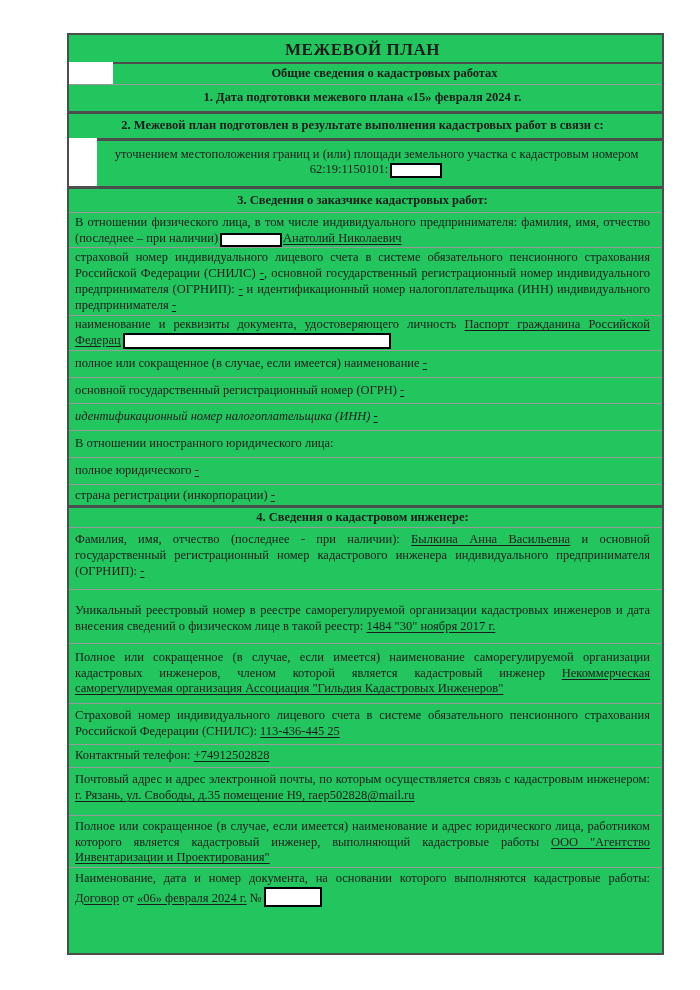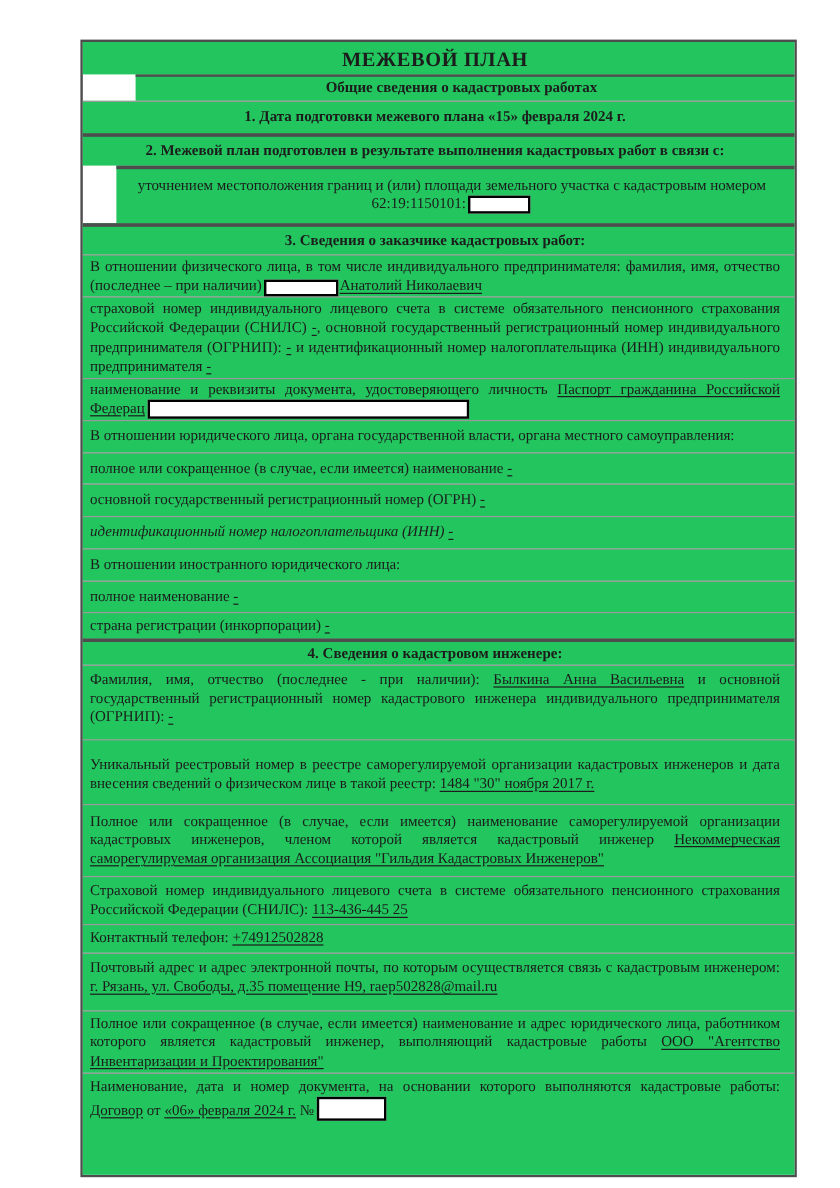--- a/index.html
+++ b/index.html
@@ -60,26 +60,25 @@
 <div class="doc-table" id="doc-table">
     <div class="row center bt-none bold title" style="padding-top: 4px; padding-bottom: 2px;"><span>МЕЖЕВОЙ ПЛАН</span></div>
     <div class="row center bt-med bold" style="padding-top: 2px; padding-bottom: 2px;"><span>Общие сведения о кадастровых работах</span></div>
     <div class="row center bt-thin bold" style="padding-top: 5px; padding-bottom: 5px;"><span>1. Дата подготовки межевого плана «15» февраля 2024 г.</span></div>
     <div class="row center bt-thick bold" style="padding-top: 4px; padding-bottom: 4px;"><span>2. Межевой план подготовлен в результате выполнения кадастровых работ в связи с:</span></div>
     <div class="row center bt-thick" style="padding-top: 6px; padding-bottom: 8px; margin-left: 28px;"><span>уточнением местоположения границ и (или) площади земельного участка с кадастровым номером</span><br><span>62:19:1150101:</span><span class="redact" style="width: 52px; height: 15px;"></span></div>
     <div class="row center bt-thick bold" style="padding-top: 4px; padding-bottom: 3px;"><span>3. Сведения о заказчике кадастровых работ:</span></div>
     <div class="row justify bt-thin" style="padding-top: 2px; padding-bottom: 1px;"><span>В отношении физического лица, в том числе индивидуального предпринимателя: фамилия, имя, отчество (последнее – при наличии)</span><span class="redact" style="width: 62px; height: 14px;"></span><span class="u">Анатолий Николаевич</span></div>
     <div class="row justify bt-thin" style="padding-top: 2px; padding-bottom: 2px;"><span>страховой номер индивидуального лицевого счета в системе обязательного пенсионного страхования Российской Федерации (СНИЛС) </span><span class="u">-</span><span>, основной государственный регистрационный номер индивидуального предпринимателя (ОГРНИП): </span><span class="u">-</span><span> и идентификационный номер налогоплательщика (ИНН) индивидуального предпринимателя </span><span class="u">-</span></div>
     <div class="row justify bt-thin" style="padding-top: 1px; padding-bottom: 1px;"><span>наименование и реквизиты документа, удостоверяющего личность </span><span class="u">Паспорт гражданина Российской Федерац</span><span class="redact" style="width: 268px; height: 16px;"></span></div>
-    <div class="row left bt-thin" style="padding-top: 5px; padding-bottom: 5px;"><span>В отношении юридического лица, органа государственной власти, органа местного самоуправления:</span></div>
     <div class="row left bt-thin" style="padding-top: 5px; padding-bottom: 5px;"><span>полное или сокращенное (в случае, если имеется) наименование </span><span class="u">-</span></div>
     <div class="row left bt-thin" style="padding-top: 5px; padding-bottom: 5px;"><span>основной государственный регистрационный номер (ОГРН) </span><span class="u">-</span></div>
     <div class="row left bt-thin" style="padding-top: 5px; padding-bottom: 5px; font-style: italic;"><span>идентификационный номер налогоплательщика (ИНН) </span><span class="u">-</span></div>
     <div class="row left bt-thin" style="padding-top: 5px; padding-bottom: 5px;"><span>В отношении иностранного юридического лица:</span></div>
-    <div class="row left bt-thin" style="padding-top: 5px; padding-bottom: 5px;"><span>полное наименование </span><span class="u">-</span></div>
+    <div class="row left bt-thin" style="padding-top: 5px; padding-bottom: 5px;"><span>полное юридического </span><span class="u">-</span></div>
     <div class="row left bt-thin" style="padding-top: 3px; padding-bottom: 2px;"><span>страна регистрации (инкорпорации) </span><span class="u">-</span></div>
     <div class="row center bt-thick bold" style="padding-top: 2px; padding-bottom: 1px;"><span>4. Сведения  о  кадастровом  инженере:</span></div>
     <div class="row justify bt-thin" style="padding-top: 4px; padding-bottom: 10px;"><span>Фамилия, имя, отчество (последнее - при наличии): </span><span class="u">Былкина Анна Васильевна</span><span> и основной государственный регистрационный номер кадастрового инженера индивидуального предпринимателя (ОГРНИП): </span><span class="u">-</span></div>
     <div class="row justify bt-thin" style="padding-top: 13px; padding-bottom: 8px;"><span>Уникальный реестровый номер в реестре саморегулируемой организации кадастровых инженеров и дата внесения сведений о физическом лице в такой реестр: </span><span class="u">1484 "30" ноября 2017 г.</span></div>
     <div class="row justify bt-thin" style="padding-top: 6px; padding-bottom: 6px;"><span>Полное или сокращенное (в случае, если имеется) наименование саморегулируемой организации кадастровых инженеров, членом которой является кадастровый инженер </span><span class="u">Некоммерческая саморегулируемая организация Ассоциация "Гильдия Кадастровых Инженеров"</span></div>
     <div class="row justify bt-thin" style="padding-top: 4px; padding-bottom: 4px;"><span>Страховой номер индивидуального лицевого счета в системе обязательного пенсионного страхования Российской Федерации (СНИЛС): </span><span class="u">113-436-445 25</span></div>
     <div class="row left bt-thin" style="padding-top: 3px; padding-bottom: 4px;"><span>Контактный телефон: </span><span class="u">+74912502828</span></div>
     <div class="row justify bt-thin" style="padding-top: 4px; padding-bottom: 11px;"><span>Почтовый адрес и адрес электронной почты, по которым осуществляется связь с кадастровым инженером: </span><span class="u">г. Рязань, ул. Свободы, д.35 помещение Н9, raep502828@mail.ru</span></div>
     <div class="row justify bt-thin" style="padding-top: 3px; padding-bottom: 1px;"><span>Полное или сокращенное (в случае, если имеется) наименование и адрес юридического лица, работником которого является кадастровый инженер, выполняющий кадастровые работы </span><span class="u">ООО "Агентство Инвентаризации и Проектирования"</span></div>
     <div class="row justify bt-thin" style="padding-top: 3px; padding-bottom: 46px;"><span>Наименование, дата и номер документа, на основании которого выполняются кадастровые работы: </span><span class="u">Договор</span><span> от </span><span class="u">«06» февраля 2024 г.</span><span> №</span><span class="redact" style="width: 58px; height: 20px;"></span></div>

